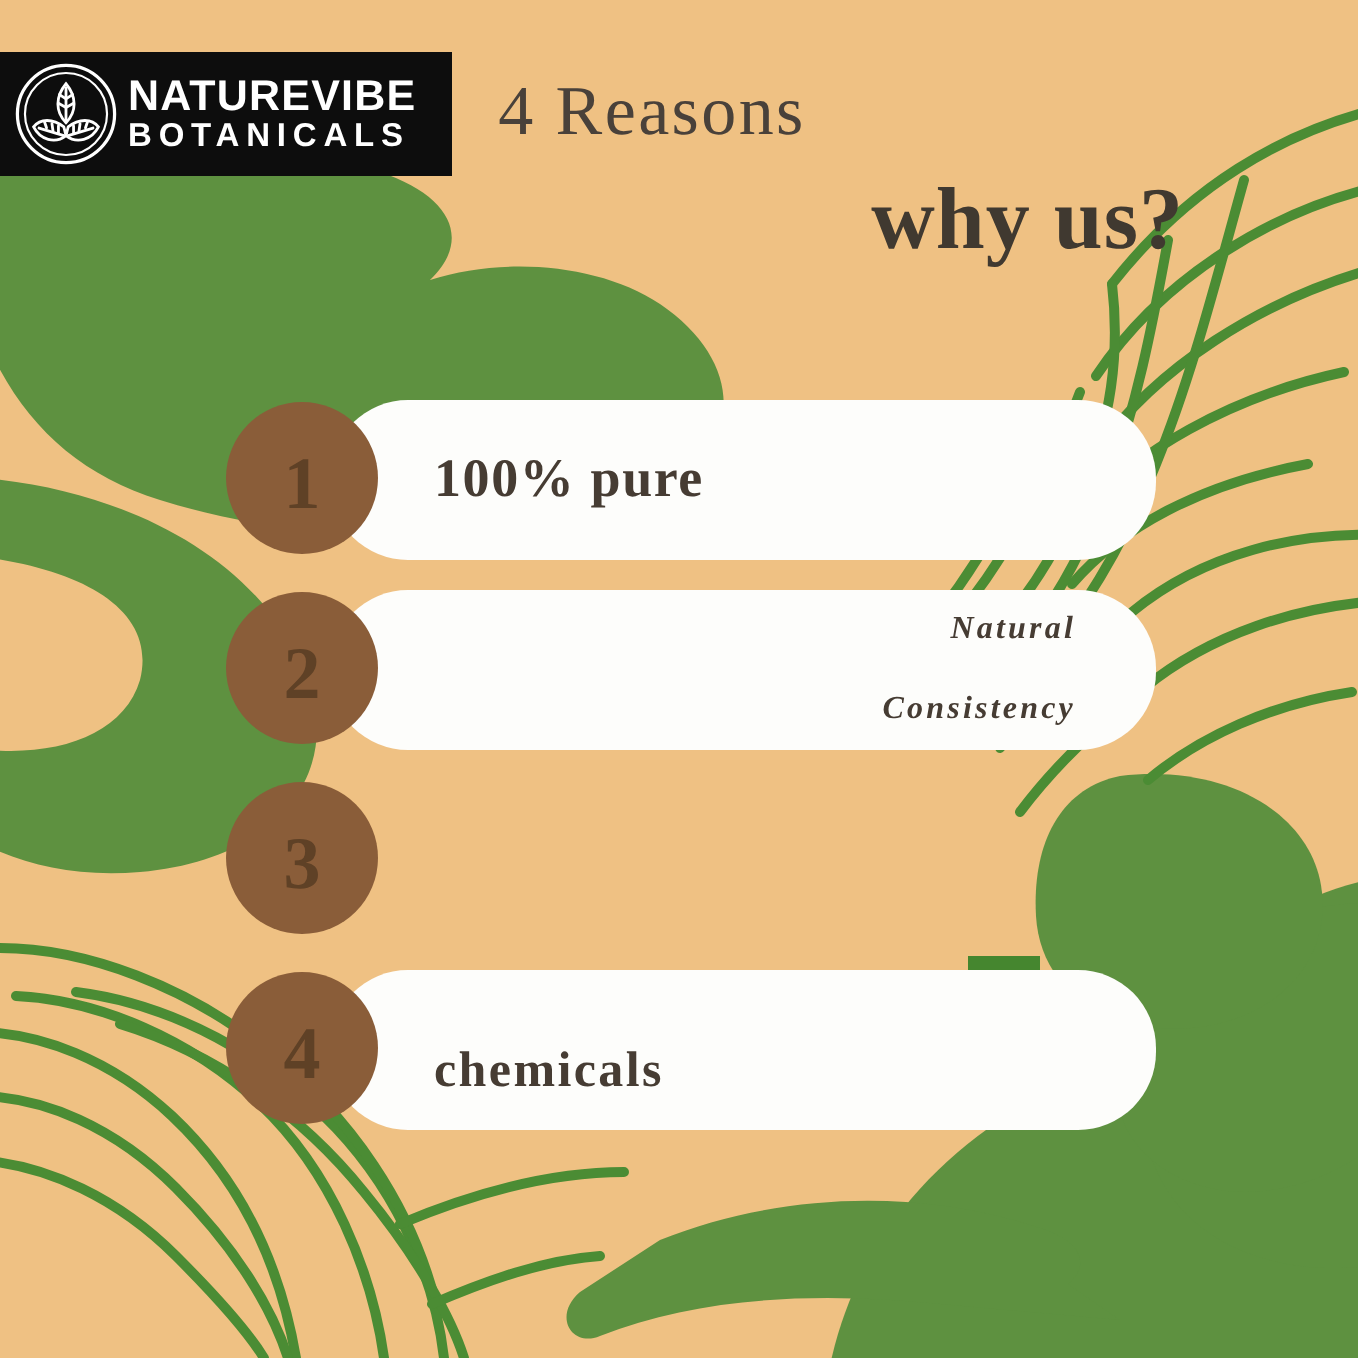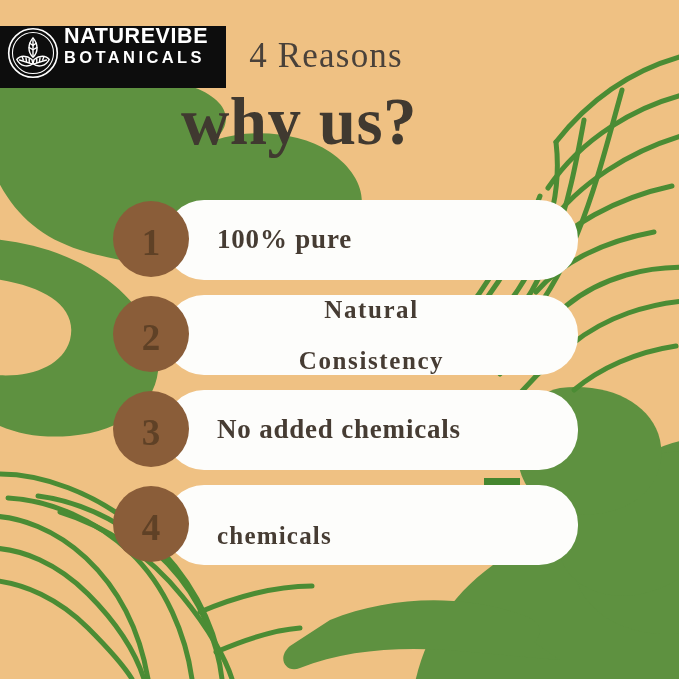--- a/index.html
+++ b/index.html
@@ -28,21 +28,21 @@
 
   
   .logo-banner {
     position: absolute;
     left: 0;
     top: 26px;
     width: 226px;
     height: 62px;
     background: #0d0d0d;
     display: flex;
-    align-items: flex-start;
+    align-items: center;
     padding-left: 6px;
     box-sizing: border-box;
     z-index: 6;
   }
   .logo-mark {
     width: 54px;
     height: 54px;
     flex: 0 0 54px;
   }
   .logo-words {
@@ -81,26 +81,27 @@
     font-family: "Liberation Serif", "DejaVu Serif", serif;
     font-weight: 400;
     font-size: 35px;
     color: #49413a;
     letter-spacing: 1.2px;
     margin-left: 60px;
   }
   .headline {
     font-family: "Liberation Serif", "DejaVu Serif", serif;
     font-weight: 700;
-    font-size: 67px;
+    font-size: 44px;
     color: #403930;
     letter-spacing: 0.5px;
     margin-top: 12px;
     margin-left: 6px;
     line-height: 1;
+    text-align: right;
   }
 
   
   .reasons {
     position: absolute;
     left: 0;
     top: 200px;
     width: 679px;
     z-index: 4;
   }
@@ -128,25 +129,26 @@
     padding-right: 26px;
     box-sizing: border-box;
     font-family: "Liberation Serif", "DejaVu Serif", serif;
     font-weight: 700;
     font-size: 27px;
     color: #463c33;
     letter-spacing: 0.8px;
     line-height: 1.18;
   }
   .pill-text.center {
-    text-align: center;
+    text-align: right;
     padding-left: 40px;
     padding-right: 40px;
-    font-size: 25px;
+    font-size: 16px;
     letter-spacing: 1.6px;
+    font-style: italic;
   }
   .pill-text.two-line {
     font-size: 25px;
     letter-spacing: 1.2px;
   }
   .pill-text .line2 { display: block; margin-top: 21px; }
 
   .badge {
     position: absolute;
     left: 113px;
@@ -274,25 +276,20 @@
           <span>Natural</span>
           <span class="line2">Consistency</span>
         </div>
       </div>
       <div class="badge">
         <span class="badge-num">2</span>
       </div>
     </div>
 
     <div class="reason-row">
-      <div class="pill">
-        <div class="pill-text">
-          <span>No added chemicals</span>
-        </div>
-      </div>
       <div class="badge">
         <span class="badge-num">3</span>
       </div>
     </div>
 
     <div class="reason-row">
       <div class="pill">
         <div class="pill-text two-line">
           <span class="line2">chemicals</span>
         </div>

